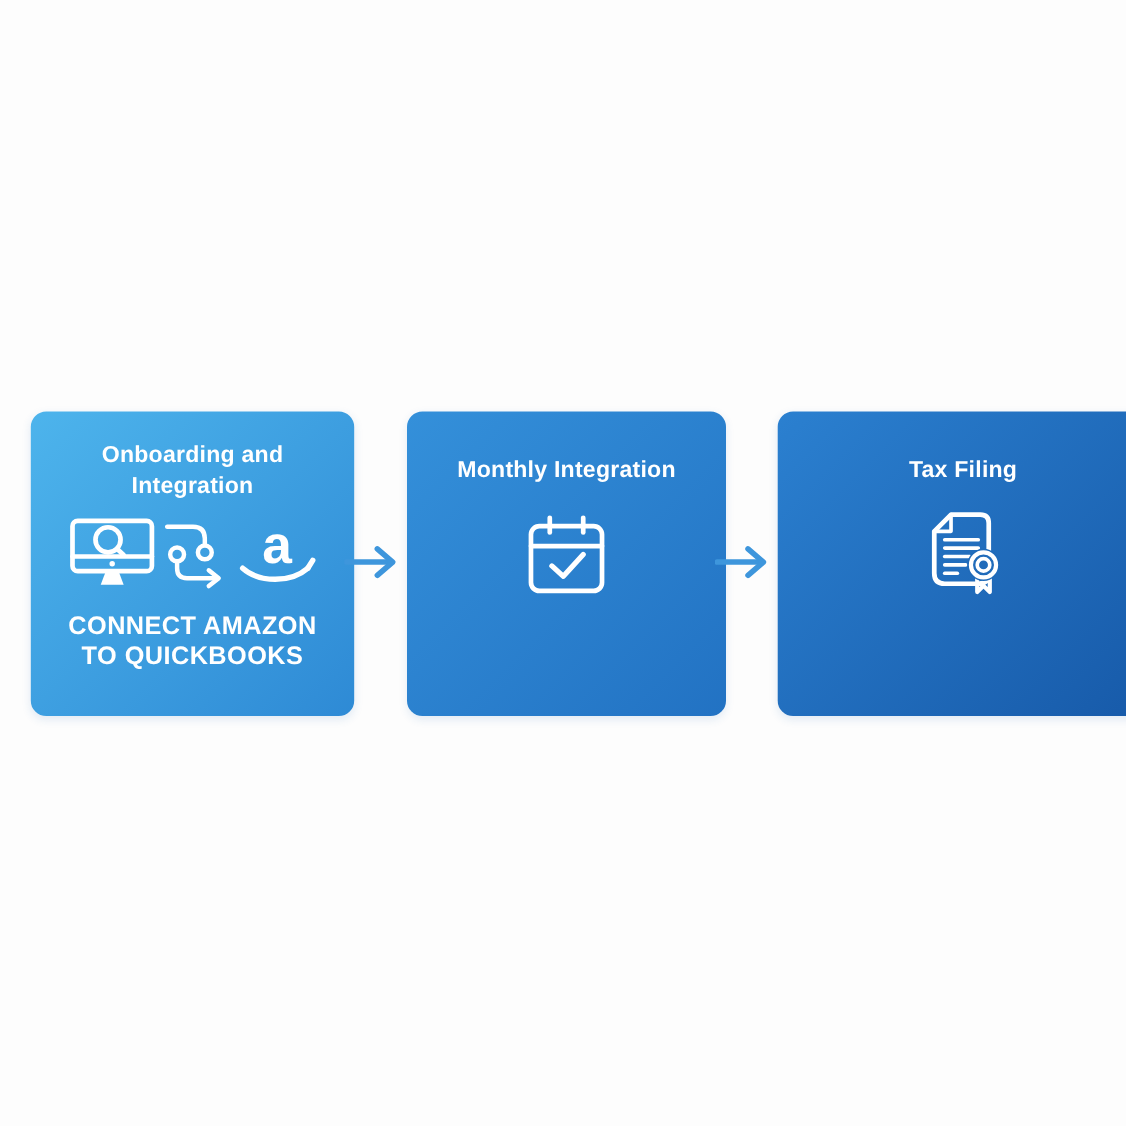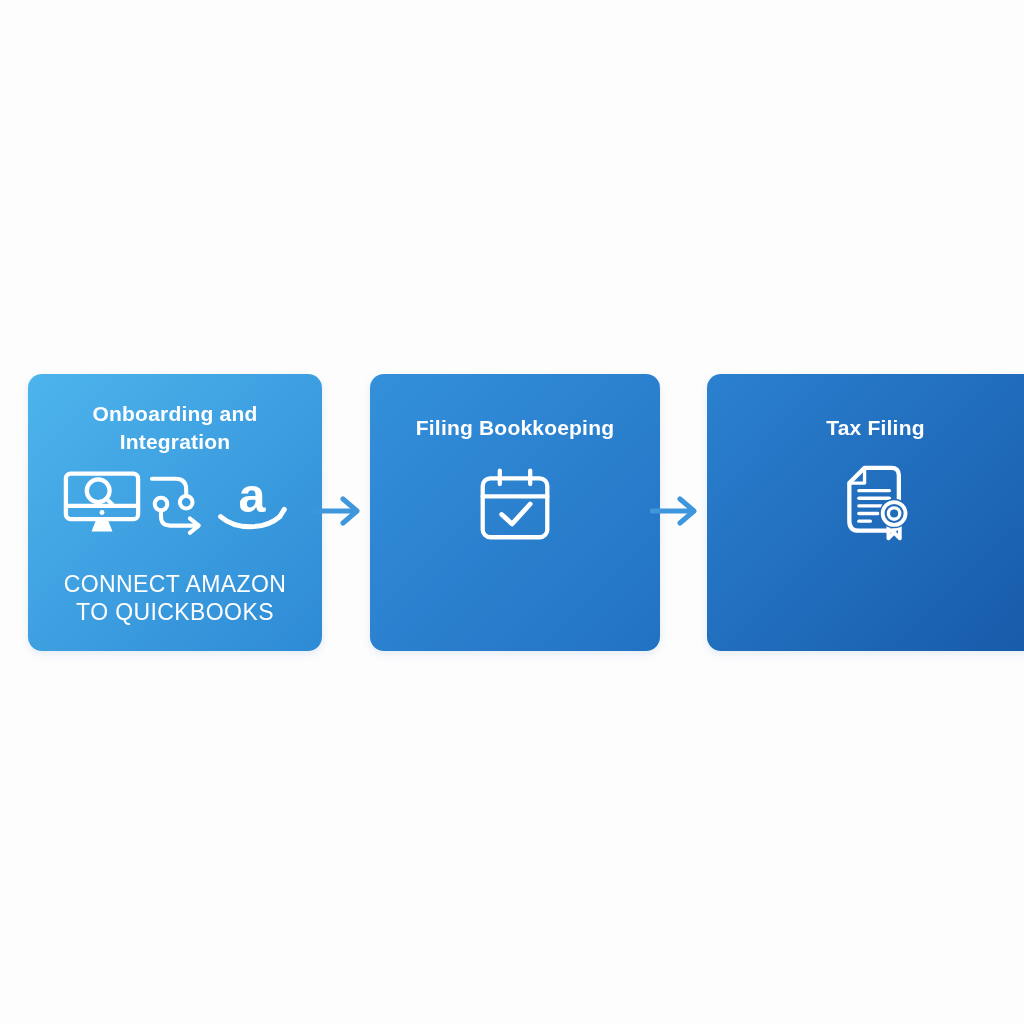--- a/index.html
+++ b/index.html
@@ -45,24 +45,24 @@
     letter-spacing: 0.2px;
   }
   .icon-row {
     height: 92px;
     display: flex;
     align-items: center;
     justify-content: center;
     gap: 8px;
   }
   .card-subtitle {
-    margin-top: 20px;
+    margin-top: 4px;
     text-align: center;
     font-size: 23px;
-    font-weight: 400;
+    font-weight: 700;
     line-height: 1.23;
     white-space: pre-line;
     letter-spacing: 0.4px;
   }
 
   .icon svg { display: block; }
   .stroke {
     fill: none;
     stroke: var(--text-color);
     stroke-width: 4.5;
@@ -126,21 +126,21 @@
     <div class="card-subtitle">CONNECT AMAZON
 TO QUICKBOOKS</div>
   </div>
 
   <svg class="arrow arrow-1" viewBox="0 0 54 44">
     <path d="M2 22 H40"></path>
     <path d="M30 10 L44 22 L30 34"></path>
   </svg>
 
   <div class="card card-2" style="background: linear-gradient(135deg, rgb(52, 144, 218), rgb(34, 114, 195));">
-    <div class="card-title">Filing Bookkoeping</div>
+    <div class="card-title">Monthly Integration</div>
     <div class="icon-row">
       <span class="icon">
         <svg width="76" height="80" viewBox="0 0 80 82">
           <rect class="stroke" x="6" y="14" width="68" height="62" rx="8"></rect>
           <line class="stroke" x1="6" y1="33" x2="74" y2="33"></line>
           <line class="stroke" x1="24" y1="6" x2="24" y2="20"></line>
           <line class="stroke" x1="56" y1="6" x2="56" y2="20"></line>
           <path class="stroke" style="stroke-width:5" d="M26 52 L37 62 L56 41"></path>
         </svg>
       </span>

